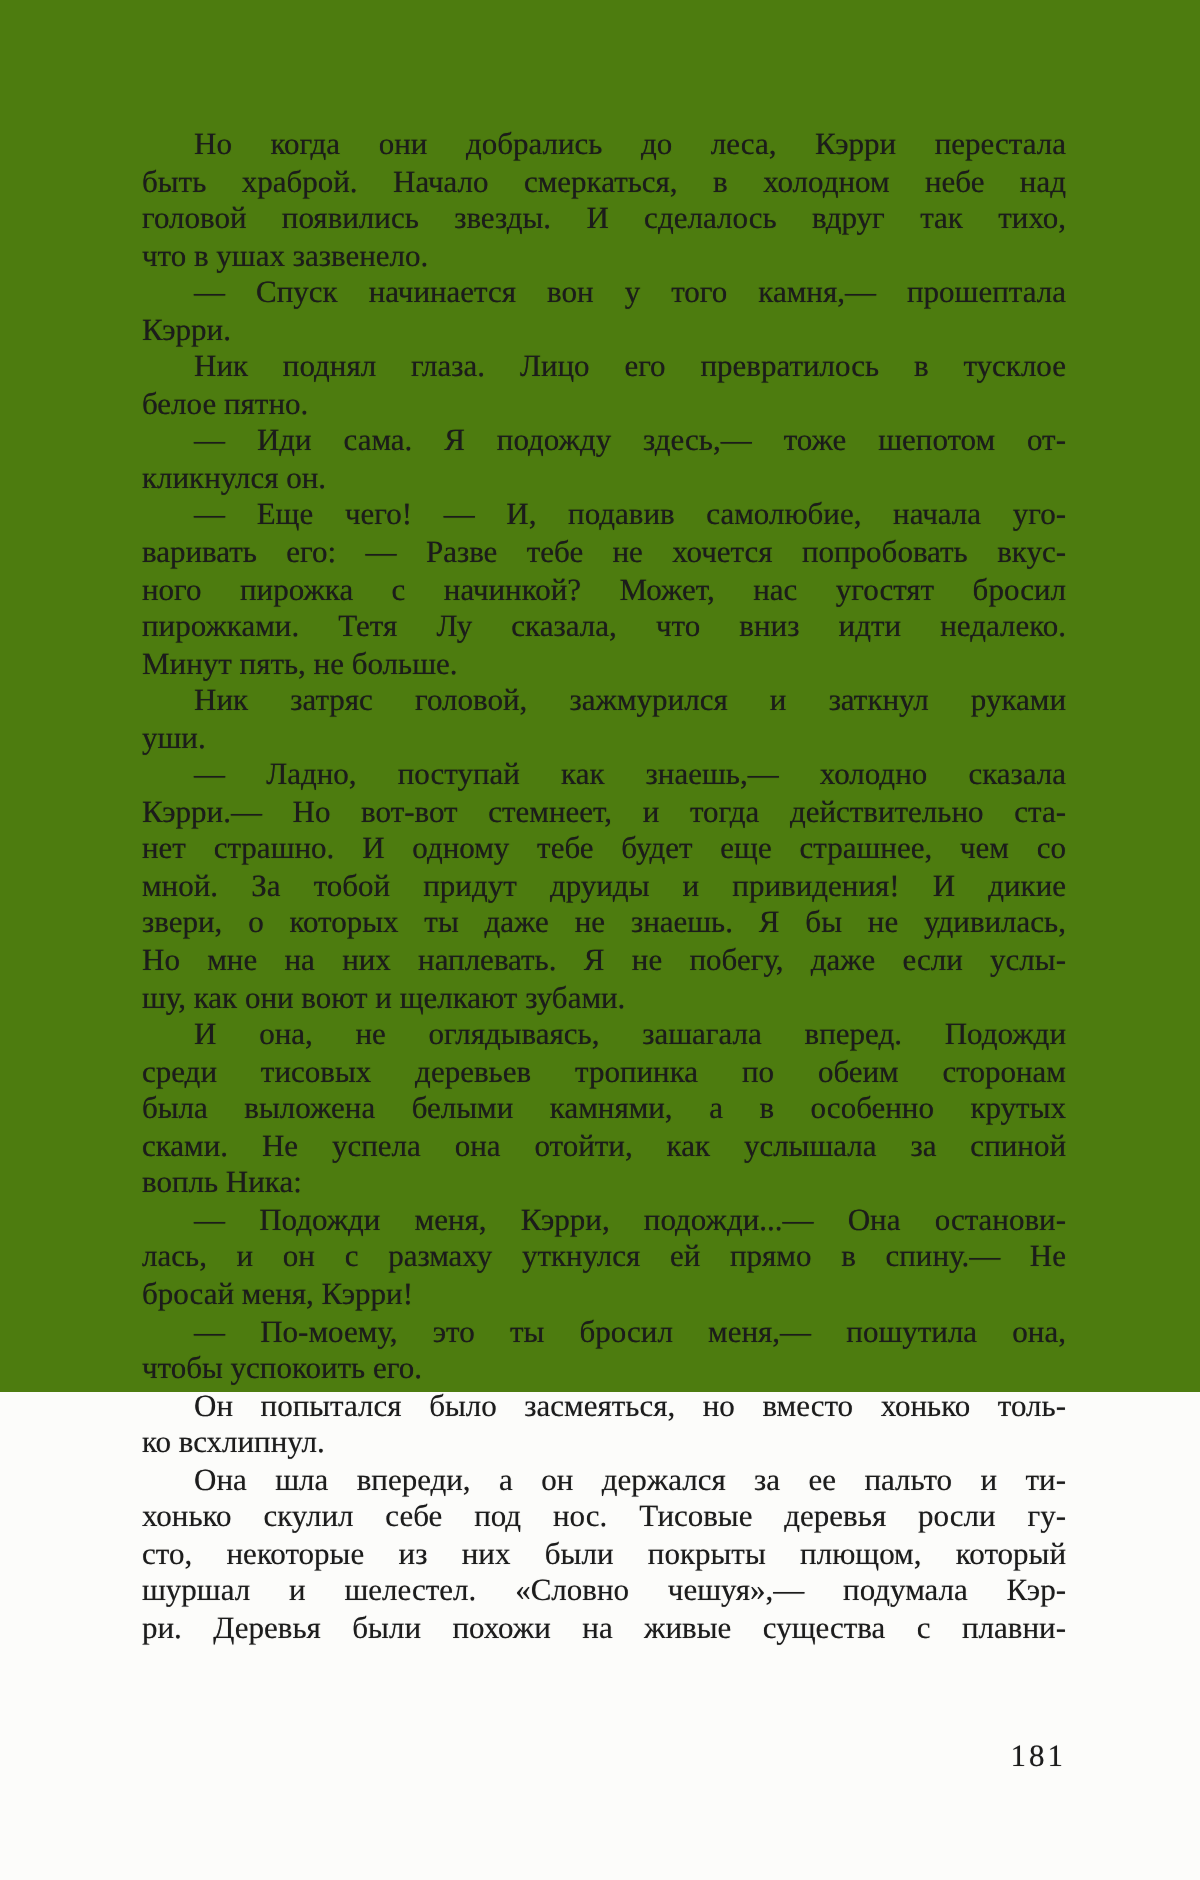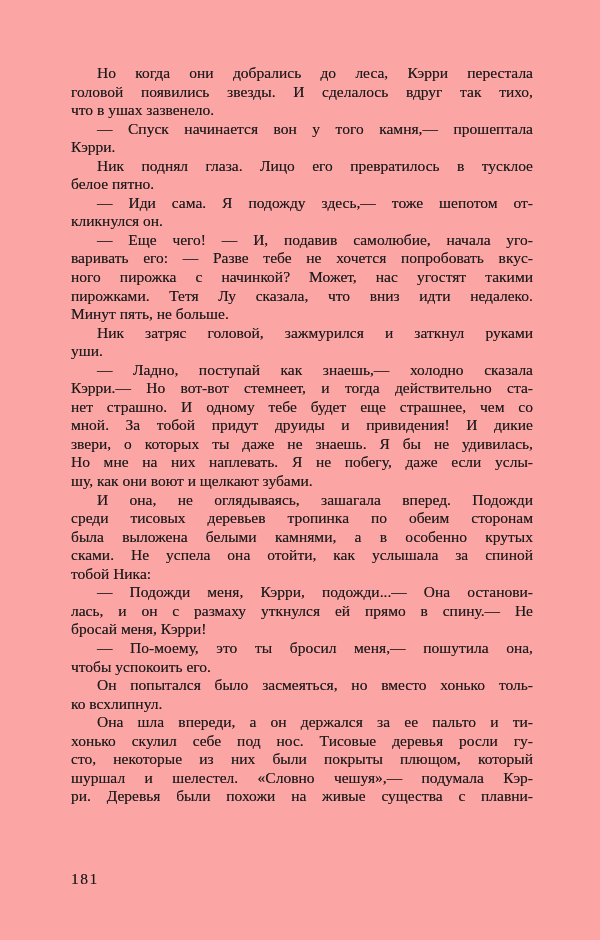--- a/index.html
+++ b/index.html
@@ -7,22 +7,22 @@
     padding: 0;
     width: 600px;
     height: 940px;
     overflow: hidden;
     background: #fcfcfa;
   }
   .page {
     position: absolute;
     inset: 0;
     width: 600px;
-    height: 940px;
-    background: #fca5a5;
+    height: 696px;
+    background: #4d7c0f;
     color: #1c1c1c;
   }
   .text-block {
     position: absolute;
     left: 71px;
     top: 64px;
     width: 462px;
     font-family: "Liberation Serif", "DejaVu Serif", serif;
     font-size: 15.5px;
     line-height: 18.55px;
@@ -39,60 +39,62 @@
     text-align-last: justify;
   }
   .line.indent {
     text-indent: 26px;
   }
   .page-number {
     position: absolute;
     left: 71px;
     top: 870px;
     width: 462px;
+    text-align: right;
     font-family: "Liberation Serif", "DejaVu Serif", serif;
     font-size: 15.5px;
     letter-spacing: 1.5px;
     color: #1c1c1c;
     text-shadow: 0 0 0.4px rgba(0,0,0,0.55);
   }
 </style>
 </head>
 <body>
 
 <div class="page">
   <div class="text-block">
       <div class="line indent just">Но когда они добрались до леса, Кэрри перестала</div>
+      <div class="line just">быть храброй. Начало смеркаться, в холодном небе над</div>
       <div class="line just">головой появились звезды. И сделалось вдруг так тихо,</div>
       <div class="line">что в ушах зазвенело.</div>
       <div class="line indent just">— Спуск начинается вон у того камня,— прошептала</div>
       <div class="line">Кэрри.</div>
       <div class="line indent just">Ник поднял глаза. Лицо его превратилось в тусклое</div>
       <div class="line">белое пятно.</div>
       <div class="line indent just">— Иди сама. Я подожду здесь,— тоже шепотом от-</div>
       <div class="line">кликнулся он.</div>
       <div class="line indent just">— Еще чего! — И, подавив самолюбие, начала уго-</div>
       <div class="line just">варивать его: — Разве тебе не хочется попробовать вкус-</div>
-      <div class="line just">ного пирожка с начинкой? Может, нас угостят такими</div>
+      <div class="line just">ного пирожка с начинкой? Может, нас угостят бросил</div>
       <div class="line just">пирожками. Тетя Лу сказала, что вниз идти недалеко.</div>
       <div class="line">Минут пять, не больше.</div>
       <div class="line indent just">Ник затряс головой, зажмурился и заткнул руками</div>
       <div class="line">уши.</div>
       <div class="line indent just">— Ладно, поступай как знаешь,— холодно сказала</div>
       <div class="line just">Кэрри.— Но вот-вот стемнеет, и тогда действительно ста-</div>
       <div class="line just">нет страшно. И одному тебе будет еще страшнее, чем со</div>
       <div class="line just">мной. За тобой придут друиды и привидения! И дикие</div>
       <div class="line just">звери, о которых ты даже не знаешь. Я бы не удивилась,</div>
       <div class="line just">Но мне на них наплевать. Я не побегу, даже если услы-</div>
       <div class="line">шу, как они воют и щелкают зубами.</div>
       <div class="line indent just">И она, не оглядываясь, зашагала вперед. Подожди</div>
       <div class="line just">среди тисовых деревьев тропинка по обеим сторонам</div>
       <div class="line just">была выложена белыми камнями, а в особенно крутых</div>
       <div class="line just">сками. Не успела она отойти, как услышала за спиной</div>
-      <div class="line">тобой Ника:</div>
+      <div class="line">вопль Ника:</div>
       <div class="line indent just">— Подожди меня, Кэрри, подожди...— Она останови-</div>
       <div class="line just">лась, и он с размаху уткнулся ей прямо в спину.— Не</div>
       <div class="line">бросай меня, Кэрри!</div>
       <div class="line indent just">— По-моему, это ты бросил меня,— пошутила она,</div>
       <div class="line">чтобы успокоить его.</div>
       <div class="line indent just">Он попытался было засмеяться, но вместо хонько толь-</div>
       <div class="line">ко всхлипнул.</div>
       <div class="line indent just">Она шла впереди, а он держался за ее пальто и ти-</div>
       <div class="line just">хонько скулил себе под нос. Тисовые деревья росли гу-</div>
       <div class="line just">сто, некоторые из них были покрыты плющом, который</div>

